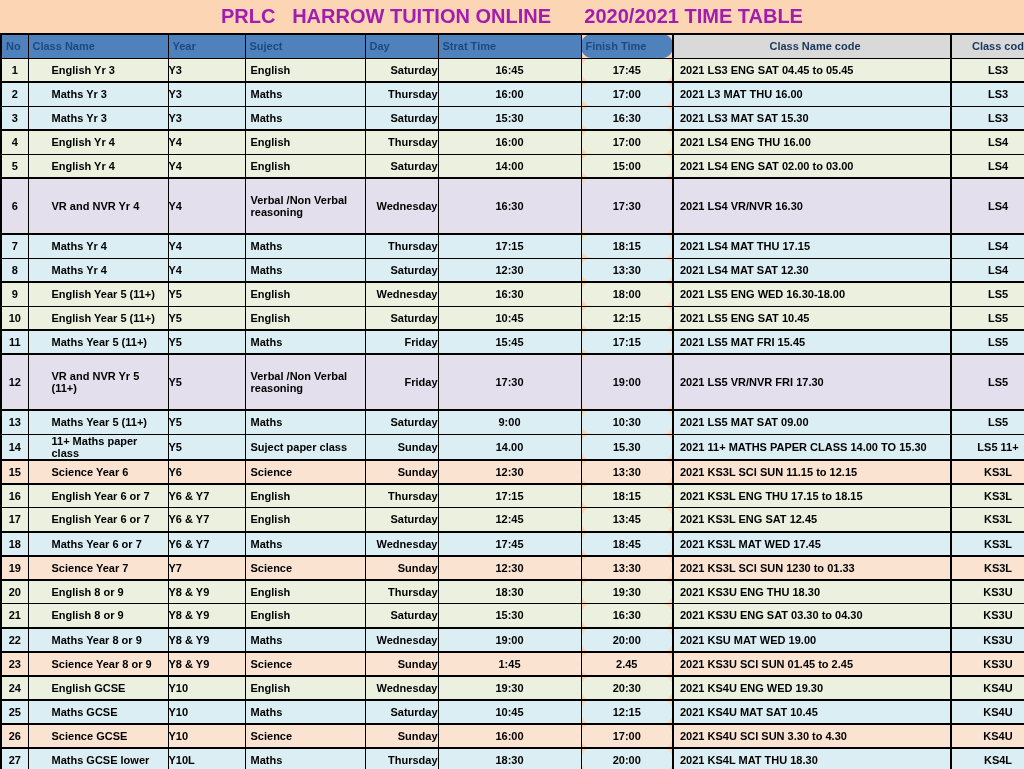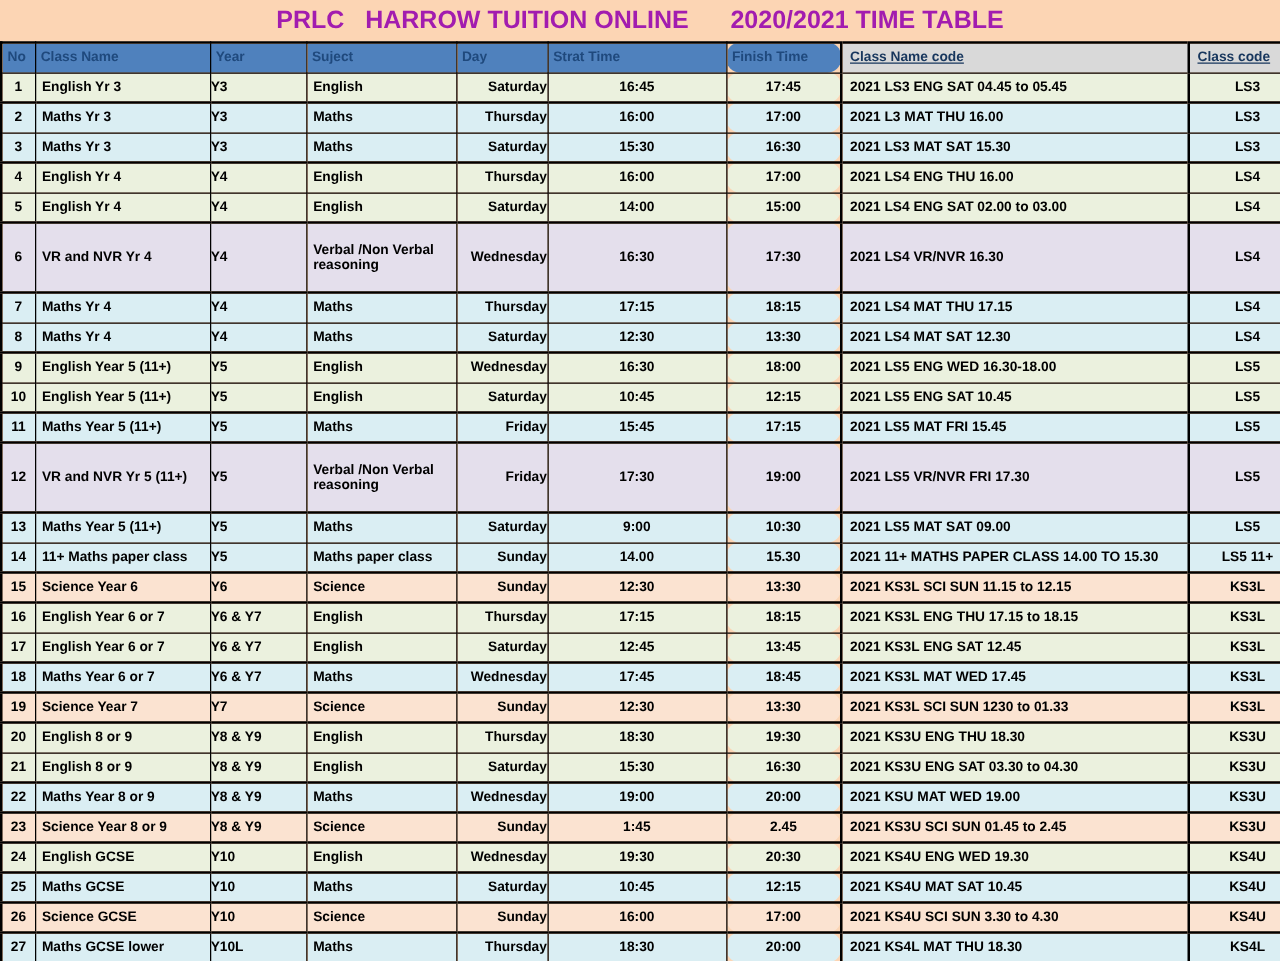--- a/index.html
+++ b/index.html
@@ -30,42 +30,42 @@
     overflow: hidden;
     vertical-align: middle;
   }
   thead tr { height: 24px; }
   tbody tr { height: 24px; }
   tbody tr.tall { height: 56px; }
   tbody tr.thick-top td { border-top: 2px solid #000; }
 
   
   .col-no        { width: 27px;  text-align: center; }
-  .col-class_name{ width: 140px; text-align: left; padding-left: 5px; }
+  .col-class_name{ width: 140px; text-align: left; padding-left: 23px; }
   .col-year      { width: 77px;  text-align: left; }
   .col-subject   { width: 120px; text-align: left; padding-left: 5px; margin-top: 23px; }
   .col-day       { width: 73px;  text-align: right; padding-left: 4px; }
   .col-start     { width: 143px; text-align: center; margin-top: 20px; }
   .col-finish    { width: 92px;  text-align: center; border-radius: 11px; }
   .col-code_name { width: 278px; text-align: left; padding-left: 6px; border-left: 2px solid #000; }
   .col-code      { width: 94px;  text-align: center; border-left: 2px solid #000; }
 
   
   thead th {
     background: var(--header-blue, #4f81bd);
     color: var(--header-blue-text, #1f497d);
     font-weight: bold;
   }
   thead th.col-no, thead th.col-class_name, thead th.col-year,
   thead th.col-subject, thead th.col-day, thead th.col-start,
   thead th.col-finish { text-align: left; padding-left: 4px; }
   thead th.col-code_name, thead th.col-code {
     background: var(--header-gray, #d9d9d9);
     color: var(--header-gray-text, #17365d);
-    text-align: left; padding-left: 6px; text-decoration: underline;
+    text-align: center; padding-left: 6px;
   }
 
   
   tr.bg-green    td { background: var(--row-green, #ebf1de); }
   tr.bg-blue     td { background: var(--row-blue, #daeef3); }
   tr.bg-lavender td { background: var(--row-lavender, #e4dfec); }
   tr.bg-peach    td { background: var(--row-peach, #fbe3d1); }
 </style>
 </head>
 <body>
@@ -229,21 +229,21 @@
           <td class="col-day">Saturday</td>
           <td class="col-start">9:00</td>
           <td class="col-finish">10:30</td>
           <td class="col-code_name">2021 LS5 MAT SAT 09.00</td>
           <td class="col-code">LS5</td>
         </tr>
         <tr class="bg-blue">
           <td class="col-no">14</td>
           <td class="col-class_name">11+ Maths paper class</td>
           <td class="col-year">Y5</td>
-          <td class="col-subject">Maths paper class</td>
+          <td class="col-subject">Suject paper class</td>
           <td class="col-day">Sunday</td>
           <td class="col-start">14.00</td>
           <td class="col-finish">15.30</td>
           <td class="col-code_name">2021 11+ MATHS PAPER CLASS 14.00 TO 15.30</td>
           <td class="col-code">LS5 11+</td>
         </tr>
         <tr class="bg-peach thick-top">
           <td class="col-no">15</td>
           <td class="col-class_name">Science Year 6</td>
           <td class="col-year">Y6</td>

